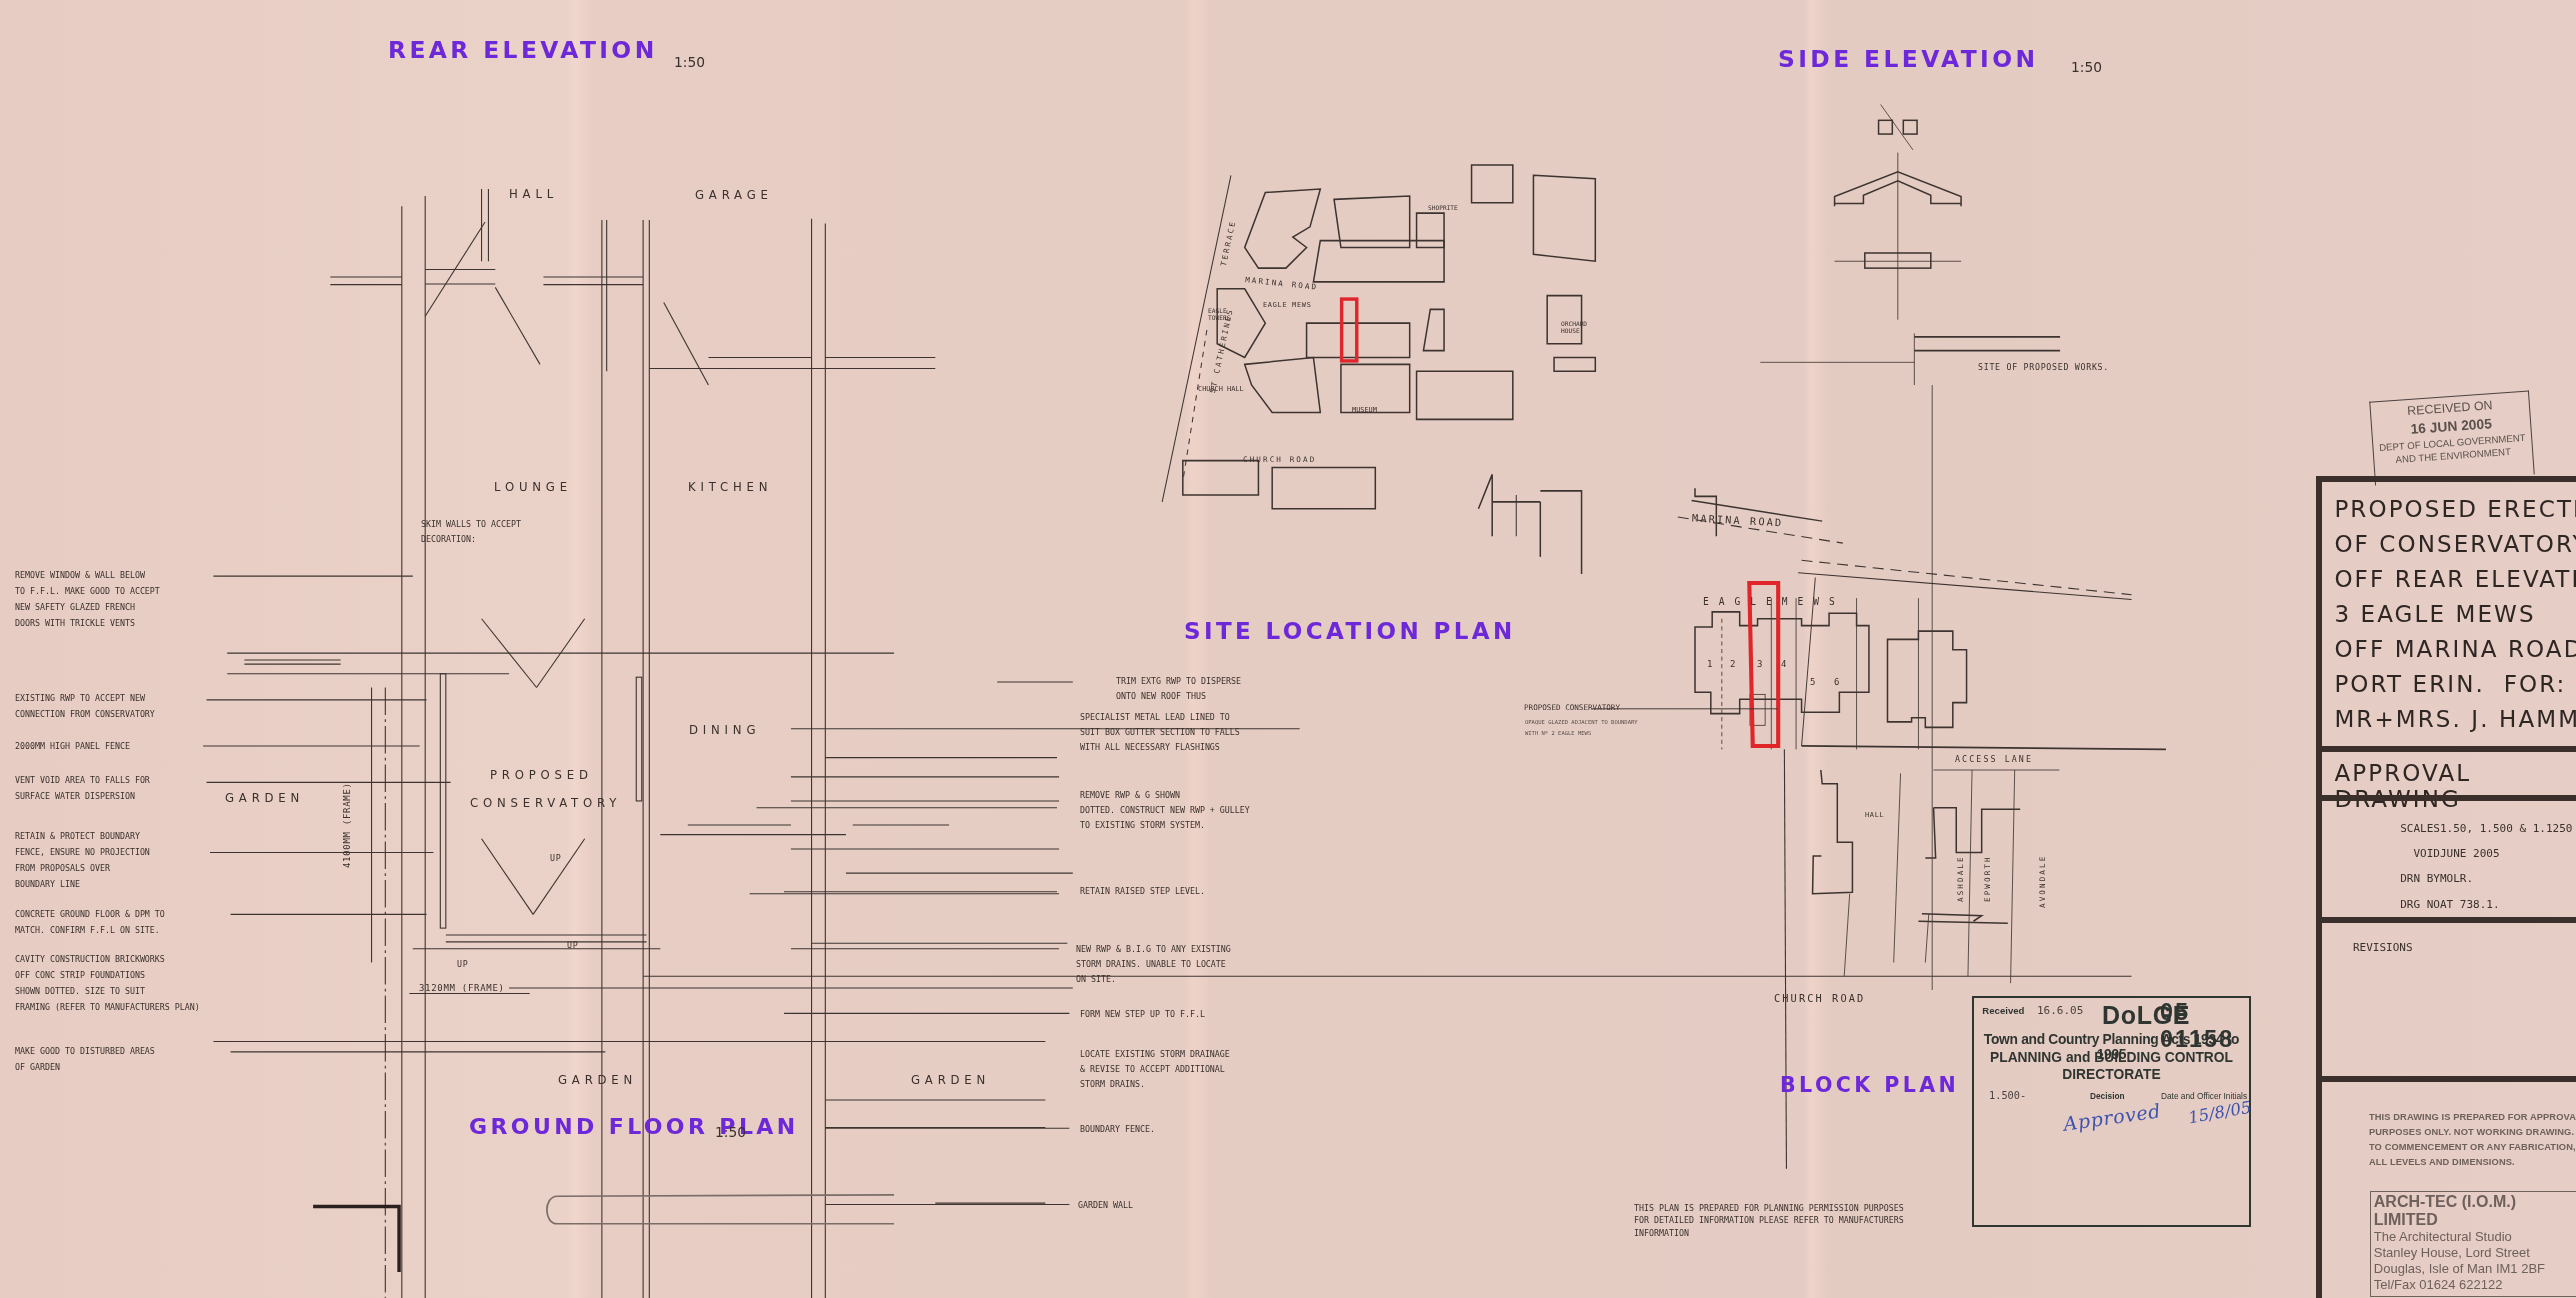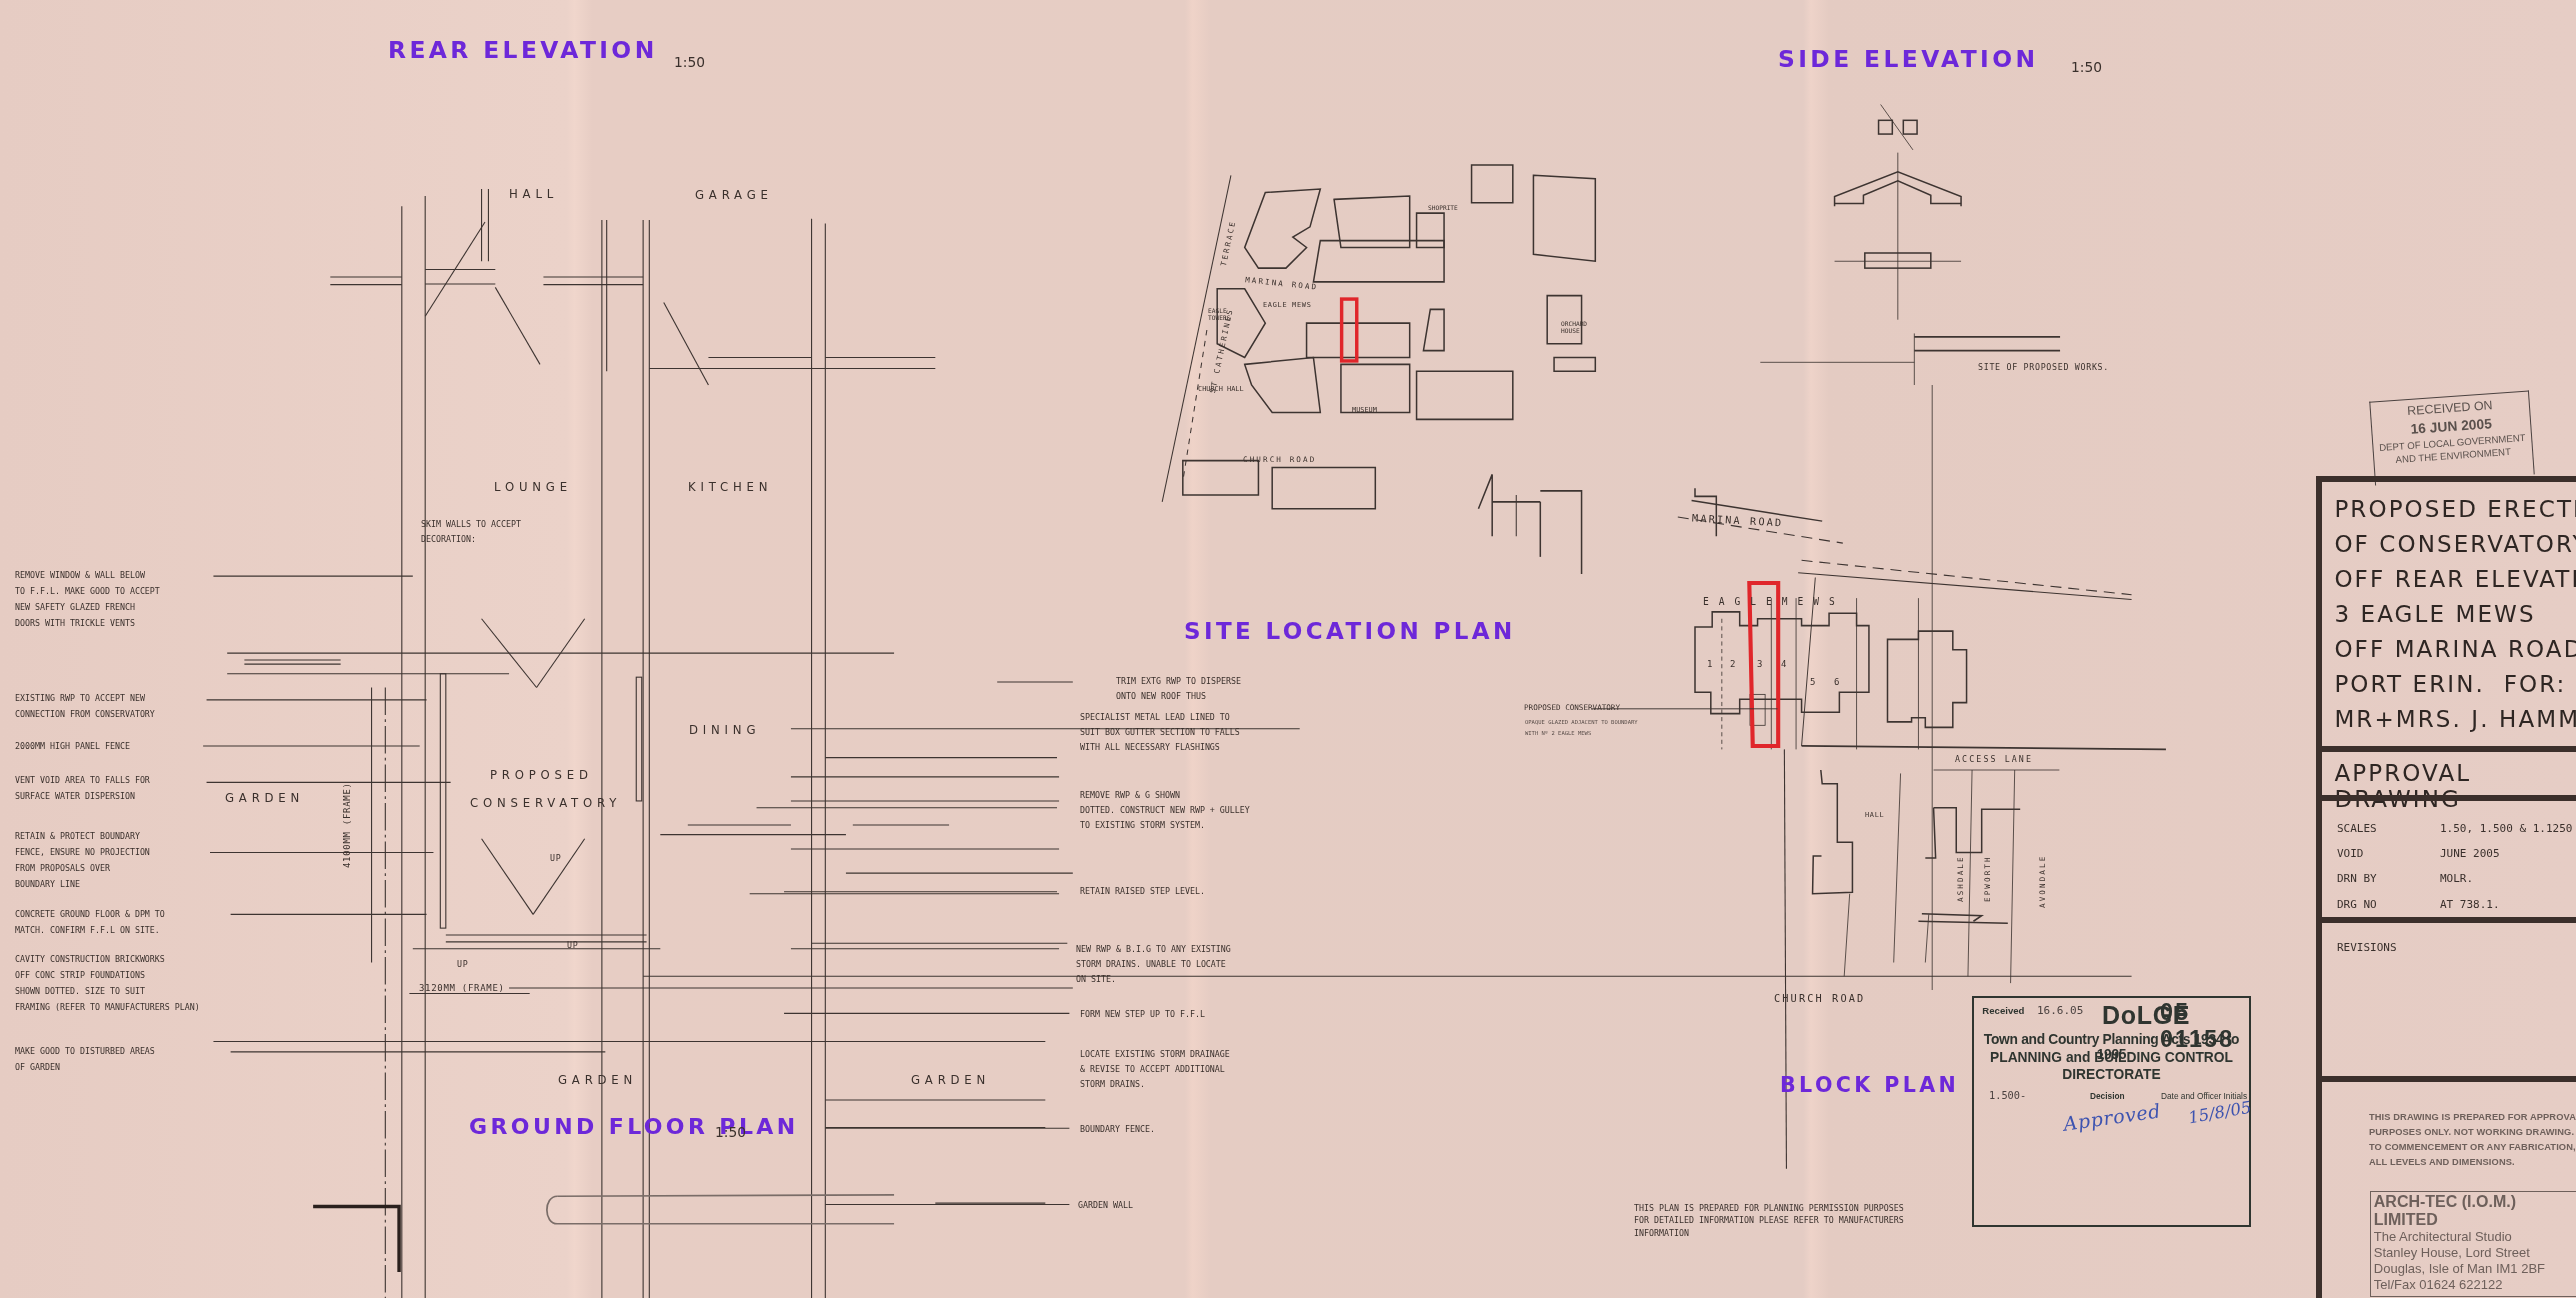--- a/index.html
+++ b/index.html
@@ -14,21 +14,21 @@
   .room{font-size:11.7px;letter-spacing:4.8px;color:#3a302c;}
   .note{font-family:"DejaVu Sans Mono",monospace;font-size:10px;line-height:18px;color:#3a302c;white-space:pre;text-transform:uppercase;}
   .small{font-family:"DejaVu Sans Mono",monospace;font-size:8.3px;letter-spacing:0.7px;color:#3a302c;}
   .map-label{font-family:"DejaVu Sans Mono",monospace;font-size:9px;letter-spacing:2.1px;color:#3a302c;}
   
   .tblock{position:absolute;left:2316px;top:476px;width:268px;height:825px;border-left:6.2px solid #3b2f2b;}
   .tb-sec{position:absolute;left:0;right:0;border-top:6.2px solid #3b2f2b;}
   .tb-title{font-family:"DejaVu Sans",sans-serif;font-size:23px;line-height:35px;letter-spacing:2.1px;color:#2e2623;white-space:pre;}
   .tb-approval{font-size:23px;letter-spacing:2.1px;color:#2e2623;}
   .tb-row{font-family:"DejaVu Sans Mono",monospace;font-size:11px;color:#3a302c;height:25.4px;}
-  .tb-row .k{display:inline-block;width:103px;}
+  .tb-row .k{display:inline-block;width:103px;text-align:right;}
   .disclaimer{font-family:"Liberation Sans",sans-serif;font-weight:bold;font-size:9.3px;line-height:15px;color:#6e605b;letter-spacing:0.1px;}
   .archtec{position:absolute;left:48px;border:1.4px solid #6e605b;padding:1.4px 5.5px 2.8px 2.8px;font-family:"Liberation Sans",sans-serif;color:#6e605b;}
   .archtec .name{font-weight:bold;font-size:16px;}
   .archtec .line{font-size:13px;line-height:16px;}
   .received{position:absolute;left:2372px;top:396px;width:158px;height:83px;border-top:1.4px solid #4b4240;border-left:1.4px solid #4b4240;border-right:1.4px solid #4b4240;transform:rotate(-4deg);text-align:center;font-family:"Liberation Sans",sans-serif;color:#5a504c;}
   .received .l1{font-size:12.4px;margin-top:4.1px;}
   .received .l2{font-size:13.8px;font-weight:bold;margin-top:4.1px;}
   .received .l3{font-size:9.6px;margin-top:4.1px;line-height:9px;}
   
   .stamp{position:absolute;left:1972px;top:996px;width:275px;height:227px;border:2.8px solid #2f3530;font-family:"Liberation Sans",sans-serif;color:#2f3530;}
@@ -354,21 +354,21 @@
   </div>
   <div class="tb-sec" style="top:319px;height:122px;">
     <div style="position:absolute;left:15px;top:20.6px;">
       <div class="tb-row"><span class="k">SCALES</span><span>1.50, 1.500 &amp; 1.1250</span></div>
       <div class="tb-row"><span class="k">VOID</span><span>JUNE 2005</span></div>
       <div class="tb-row"><span class="k">DRN BY</span><span>MOLR.</span></div>
       <div class="tb-row"><span class="k">DRG NO</span><span>AT 738.1.</span></div>
     </div>
   </div>
   <div class="tb-sec" style="top:441px;height:158px;">
-    <div class="tb-row" style="position:absolute;left:15px;top:18px;">REVISIONS</div>
+    <div class="tb-row" style="position:absolute;left:31px;top:18px;">REVISIONS</div>
   </div>
   <div class="tb-sec" style="top:600px;height:227px;">
     <div class="disclaimer" style="position:absolute;left:47px;top:27.5px;white-space:pre;">THIS DRAWING IS PREPARED FOR APPROVAL
 PURPOSES ONLY. NOT WORKING DRAWING. PRIOR
 TO COMMENCEMENT OR ANY FABRICATION, CHECK
 ALL LEVELS AND DIMENSIONS.</div>
     <div class="archtec" style="top:109px;">
       <div class="name">ARCH-TEC (I.O.M.) LIMITED</div>
       <div class="line">The Architectural Studio</div>
       <div class="line">Stanley House, Lord Street</div>

